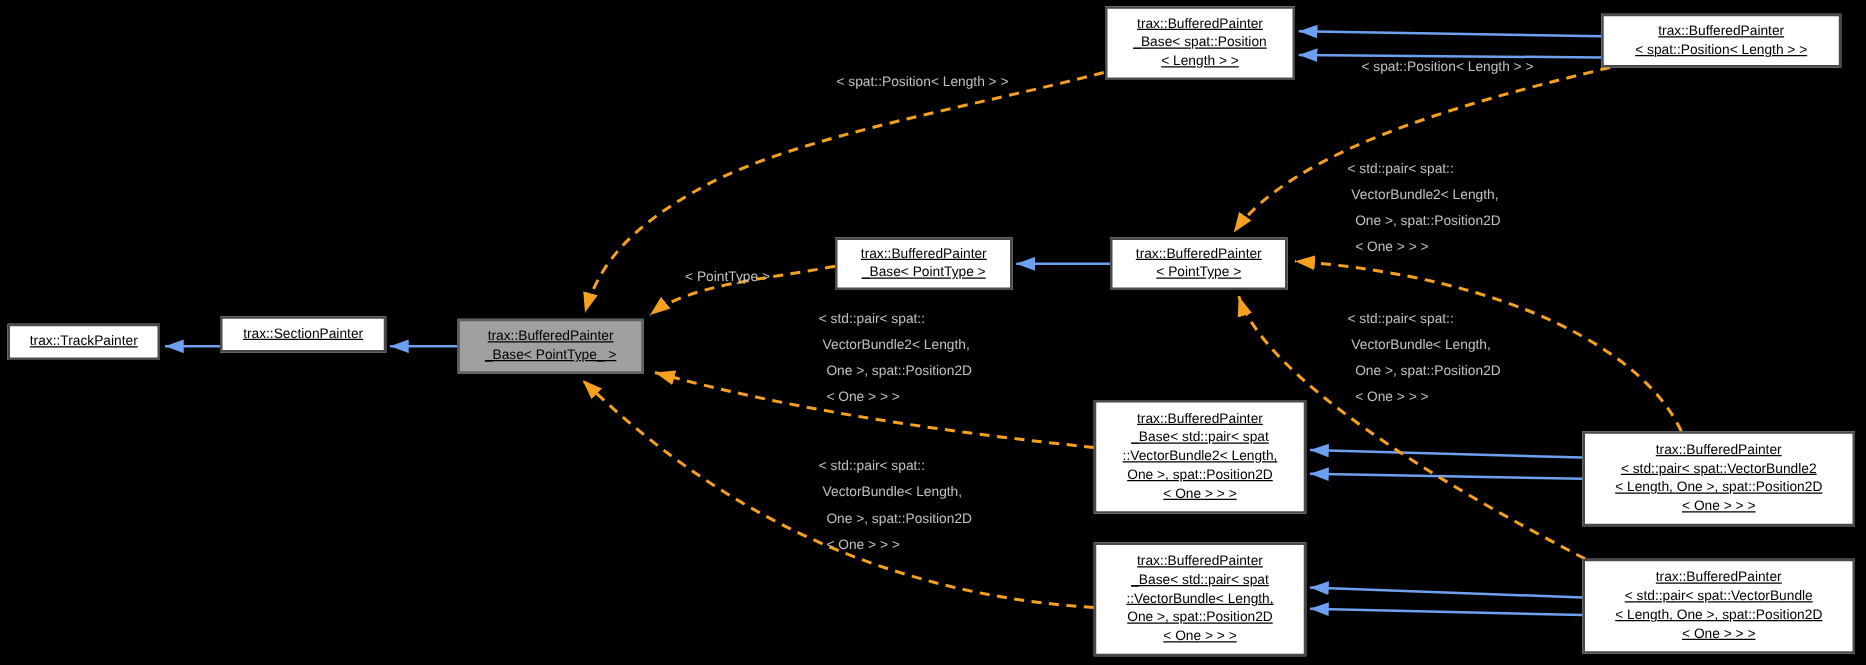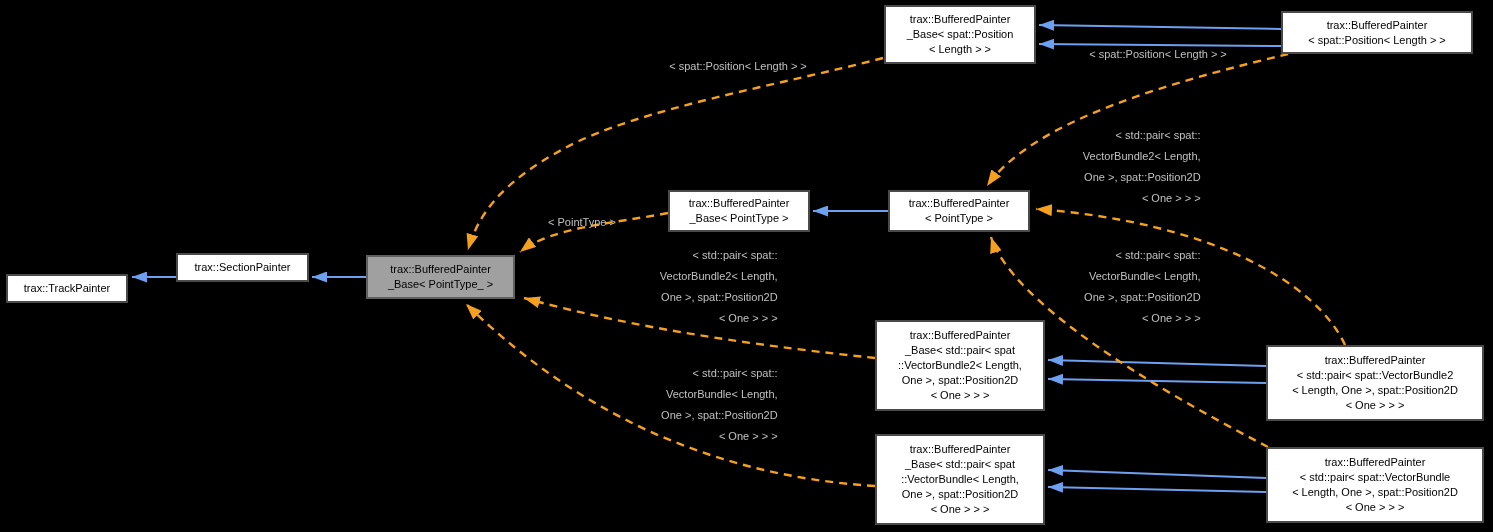--- a/index.html
+++ b/index.html
@@ -6,28 +6,28 @@
   #canvas{
     position:relative;width:1493px;height:532px;background:#000;overflow:hidden;
     font-family:"Liberation Sans","DejaVu Sans",sans-serif;
   }
   #edges{position:absolute;left:0;top:0;width:1493px;height:532px;}
   .edge-blue{stroke:#6ea0f0;stroke-width:2;fill:none;}
   .edge-orange{stroke:#f5a01e;stroke-width:2.4;fill:none;stroke-dasharray:8 6;}
   .node{
     position:absolute;display:flex;align-items:center;justify-content:center;
     background:#ffffff;border:2px solid #4a4a4a;box-sizing:border-box;
-    color:#000;font-size:11px;line-height:15px;text-align:center;
+    color:#000;font-size:11px;line-height:15px;text-align:center;text-decoration:underline;
   }
   .node span{white-space:pre-line;}
   .node.highlight{background:#a0a0a0;border-color:#606060;}
   .elabel{
     position:absolute;color:#c0c0c0;font-size:11px;line-height:21px;
   }
-  .elabel.multi{white-space:pre;text-align:right;}
+  .elabel.multi{white-space:pre;text-align:left;}
   .elabel.single{text-align:center;line-height:13px;}
 </style>
 </head>
 <body>
 
 <div id="canvas">
 
   <svg id="edges" viewBox="0 0 1493 532" xmlns="http://www.w3.org/2000/svg">
     <defs>
       <marker id="arrow-blue" markerUnits="userSpaceOnUse" markerWidth="16" markerHeight="11" refX="15" refY="5.5" orient="auto">
@@ -50,21 +50,21 @@
 
     <path class="edge-orange" d="M883,58 C780,85 640,108 565,148 C500,183 478,215 468,250" marker-end="url(#arrow-orange)"></path>
     <path class="edge-orange" d="M668,213 C610,224 552,227 520,252" marker-end="url(#arrow-orange)"></path>
     <path class="edge-orange" d="M875,358 C770,347 640,330 524,298" marker-end="url(#arrow-orange)"></path>
     <path class="edge-orange" d="M875,486 C730,477 590,425 466,304" marker-end="url(#arrow-orange)"></path>
     <path class="edge-orange" d="M1288,54 C1180,80 1035,118 987,186" marker-end="url(#arrow-orange)"></path>
     <path class="edge-orange" d="M1345,345 C1316,282 1210,222 1036,209" marker-end="url(#arrow-orange)"></path>
     <path class="edge-orange" d="M1268,447 C1150,386 1012,302 991,237" marker-end="url(#arrow-orange)"></path>
   </svg>
 
-  <div class="node" style="left:6px;top:274px;width:122px;height:29px;">
+  <div class="node" style="left:6px;top:259px;width:122px;height:29px;">
     <span>trax::TrackPainter</span>
   </div>
 
   <div class="node" style="left:176px;top:253px;width:133px;height:29px;">
     <span>trax::SectionPainter</span>
   </div>
 
   <div class="node highlight" style="left:366px;top:255px;width:149px;height:44px;">
     <span>trax::BufferedPainter
 _Base&lt; PointType_ &gt;</span>

